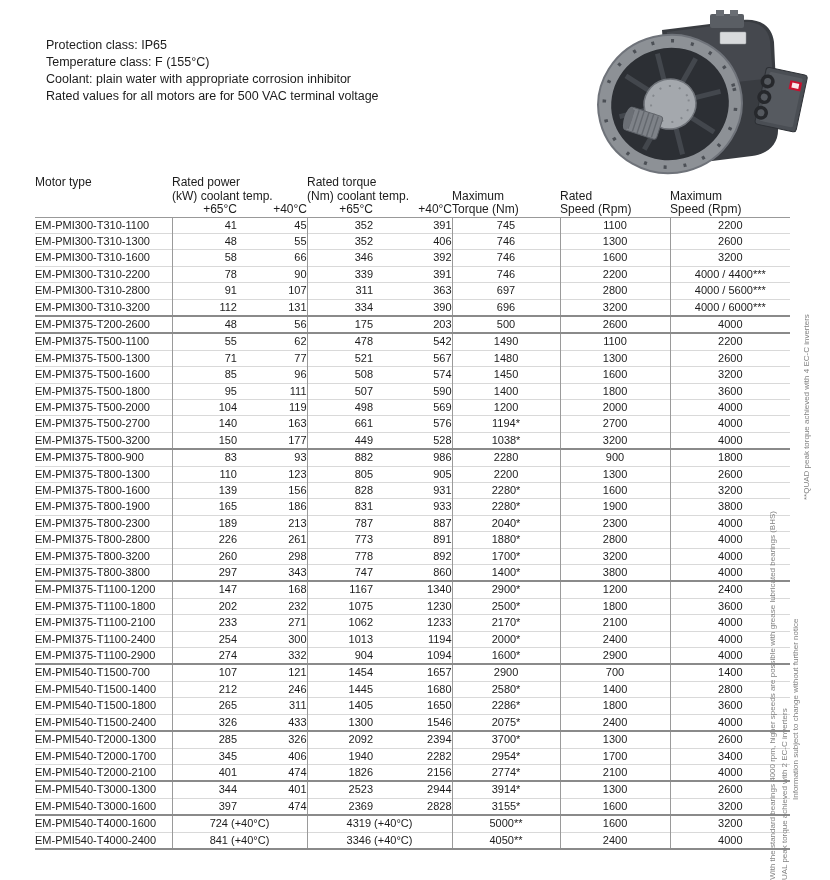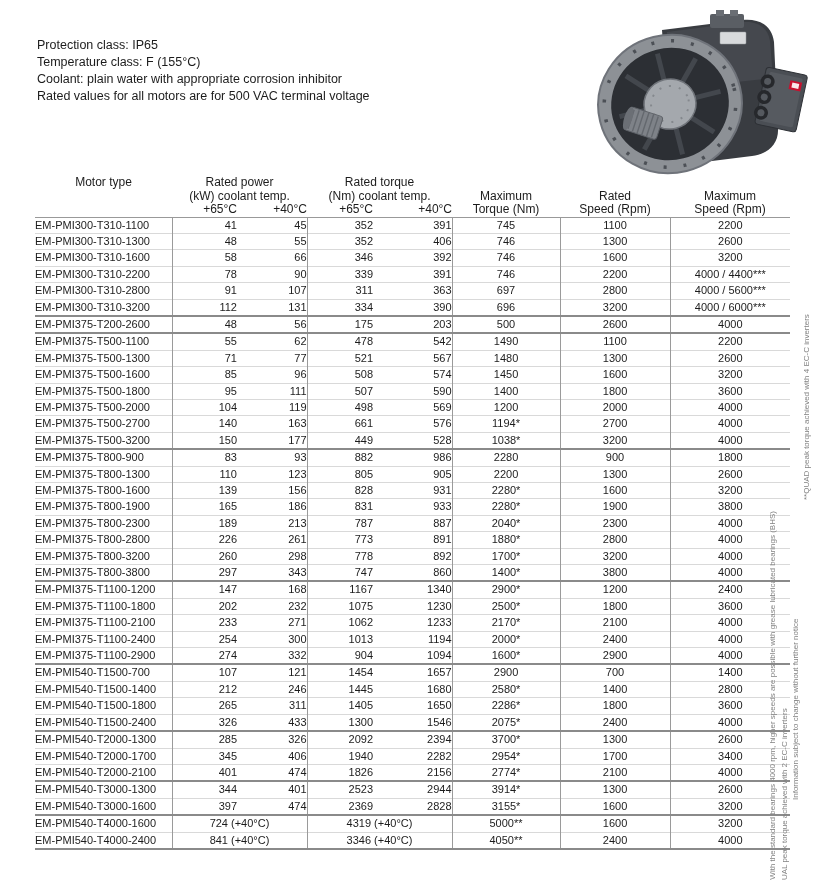--- a/index.html
+++ b/index.html
@@ -1,26 +1,26 @@
 <!DOCTYPE html>
 <html><head>
 <meta charset="utf-8">
 <style>
   html,body{margin:0;padding:0;background:#fff;}
   .page{position:relative;width:830px;height:880px;background:#fff;overflow:hidden;
         font-family:"Liberation Sans",sans-serif;color:#1a1a1a;}
   
-  .info{position:absolute;left:37px;top:37px;font-size:12.5px;line-height:17px;color:#1c1c1c;}
+  .info{position:absolute;left:46px;top:37px;font-size:12.5px;line-height:17px;color:#1c1c1c;}
   
   .photo{position:absolute;left:592px;top:8px;width:225px;height:170px;}
   
   table.spec{position:absolute;left:35px;top:176px;width:755px;border-collapse:collapse;
              table-layout:fixed;border-bottom:2px solid #8a8a8a;}
   table.spec td{padding:0;overflow:hidden;white-space:nowrap;}
-  thead td{font-size:12px;line-height:13.5px;color:#1c1c1c;vertical-align:bottom;text-align:center;}
+  thead td{font-size:12px;line-height:13.5px;color:#1c1c1c;vertical-align:bottom;}
   thead .h1{padding-top:1px;}
   tbody td{font-size:11px;line-height:15.4px;height:15.4px;color:#1c1c1c;}
   tbody tr{border-top:1px solid #d9d9d9;}
   tbody tr.first{border-top:1px solid #999;}
   tbody tr.gstart{border-top:2px solid #8a8a8a;}
   td.motor{text-align:left;}
   td.r{text-align:right;}
   td.c{text-align:center;}
   td.vl{border-left:1px solid #9a9a9a;}
   td.pr1{padding-right:8px;} td.pr2{padding-right:16px;}

